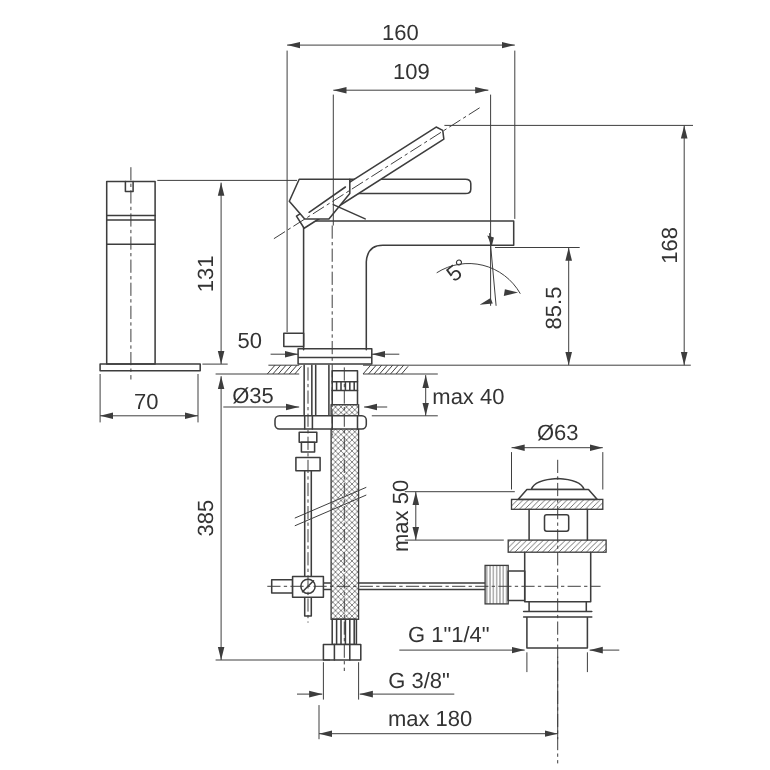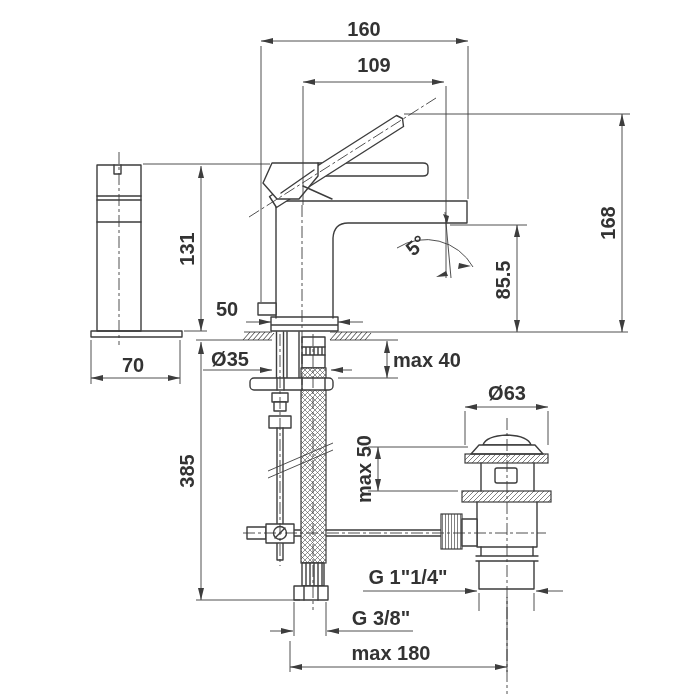--- a/index.html
+++ b/index.html
@@ -1,16 +1,16 @@
 <!DOCTYPE html>
 <html><head>
 <meta charset="utf-8">
 <style>
   html,body{margin:0;padding:0;background:#ffffff;}
-  #stage{width:700px;height:700px;background:#ffffff;position:relative;font-family:"Liberation Sans",sans-serif;font-weight:bold;}
+  #stage{width:700px;height:700px;background:#ffffff;position:relative;font-family:"Liberation Sans",sans-serif;}
   svg{display:block;}
   .obj{stroke:#3d3d3d;stroke-width:1.4;fill:none;stroke-linejoin:round;stroke-linecap:round;}
   .objf{stroke:#3d3d3d;stroke-width:1.4;fill:#ffffff;stroke-linejoin:round;}
   .thin{stroke:#3d3d3d;stroke-width:0.9;fill:none;}
   .cl{stroke:#3d3d3d;stroke-width:0.9;fill:none;stroke-dasharray:12 3 3 3;}
   .dimtxt{font-family:"Liberation Sans",sans-serif;font-size:20px;fill:#333333;}
   .mid{text-anchor:middle;}
 </style>
 </head>
 <body>

